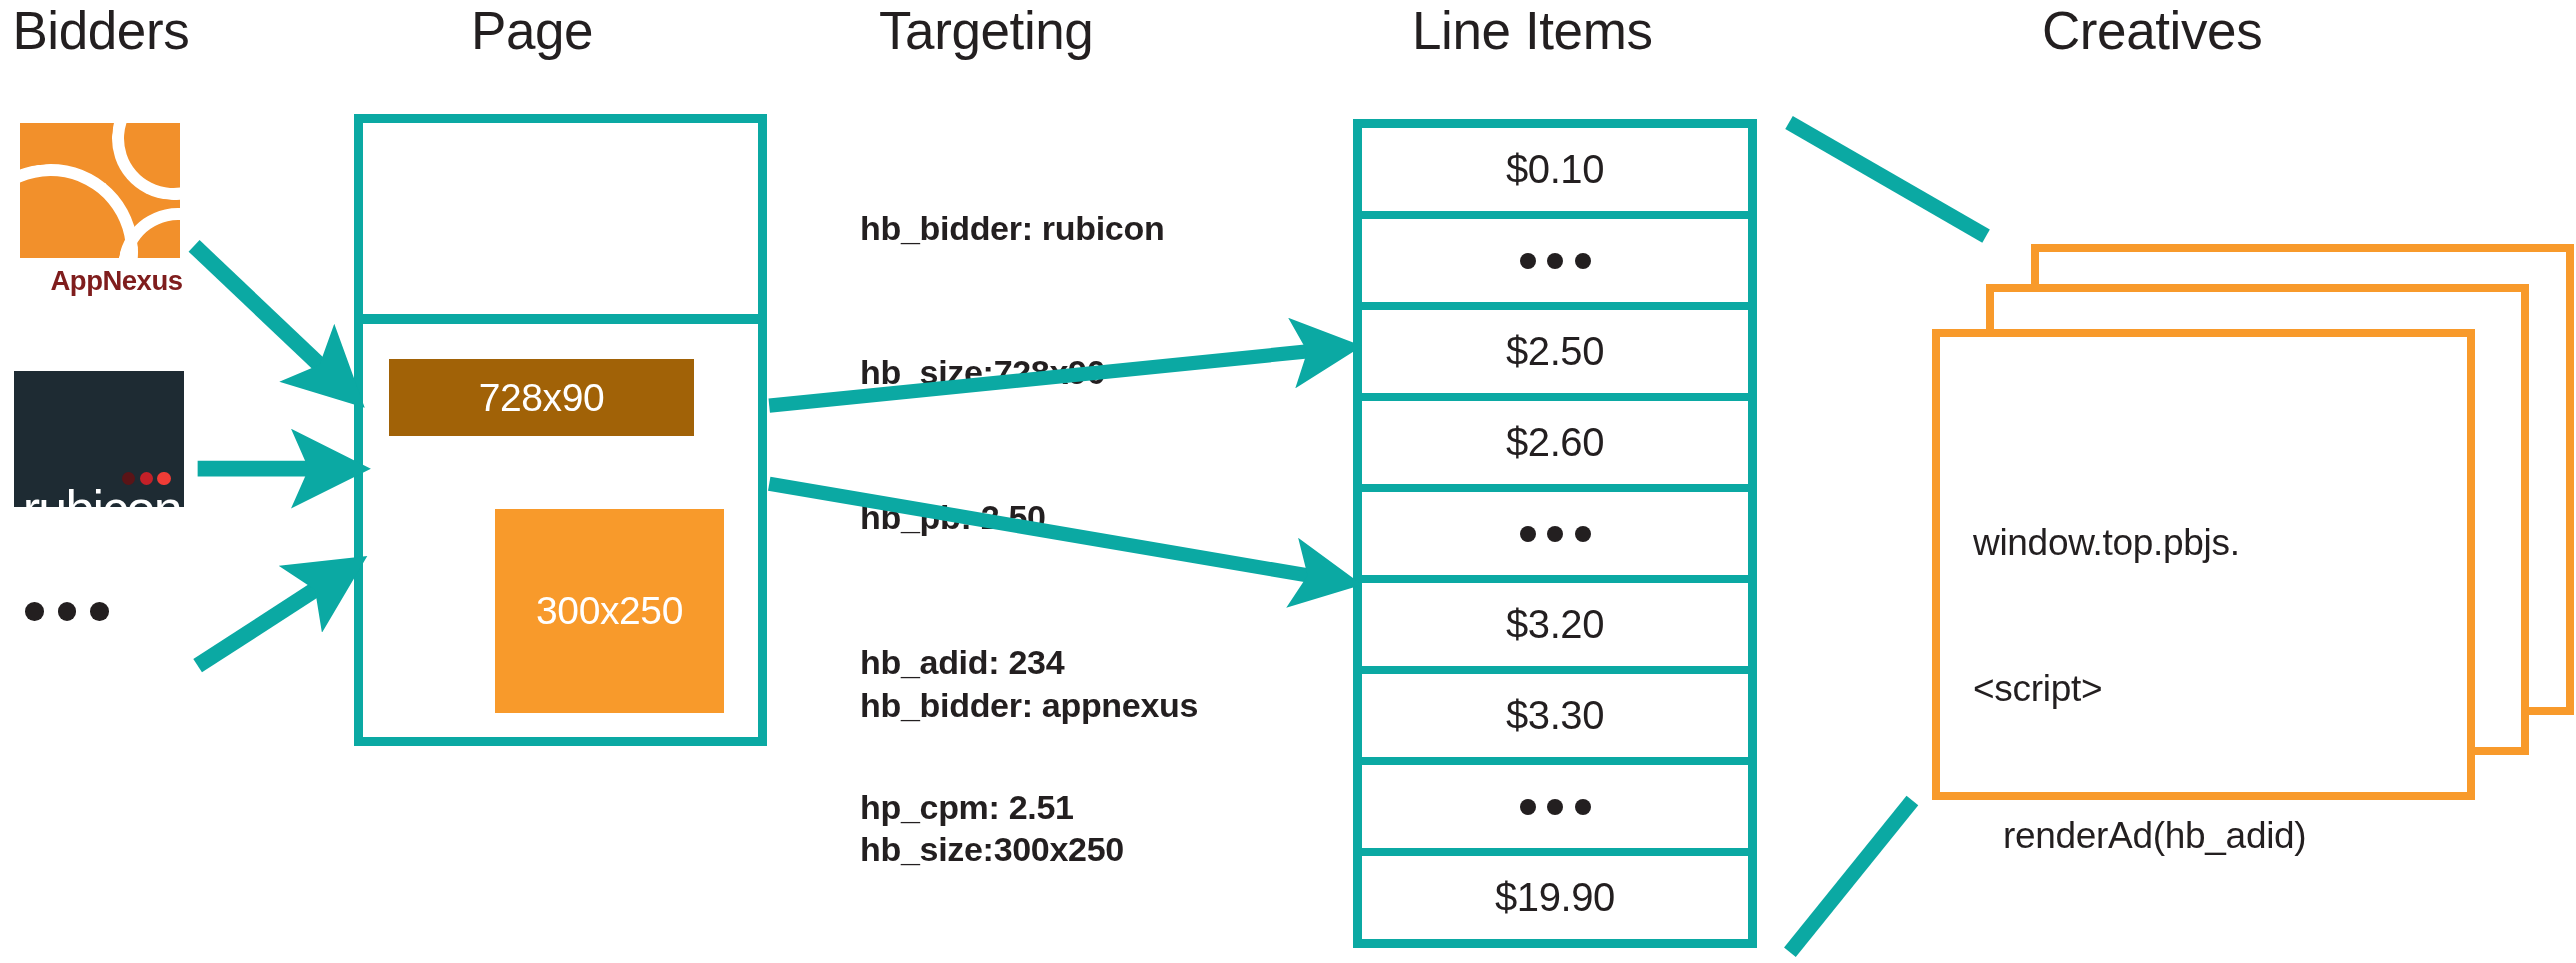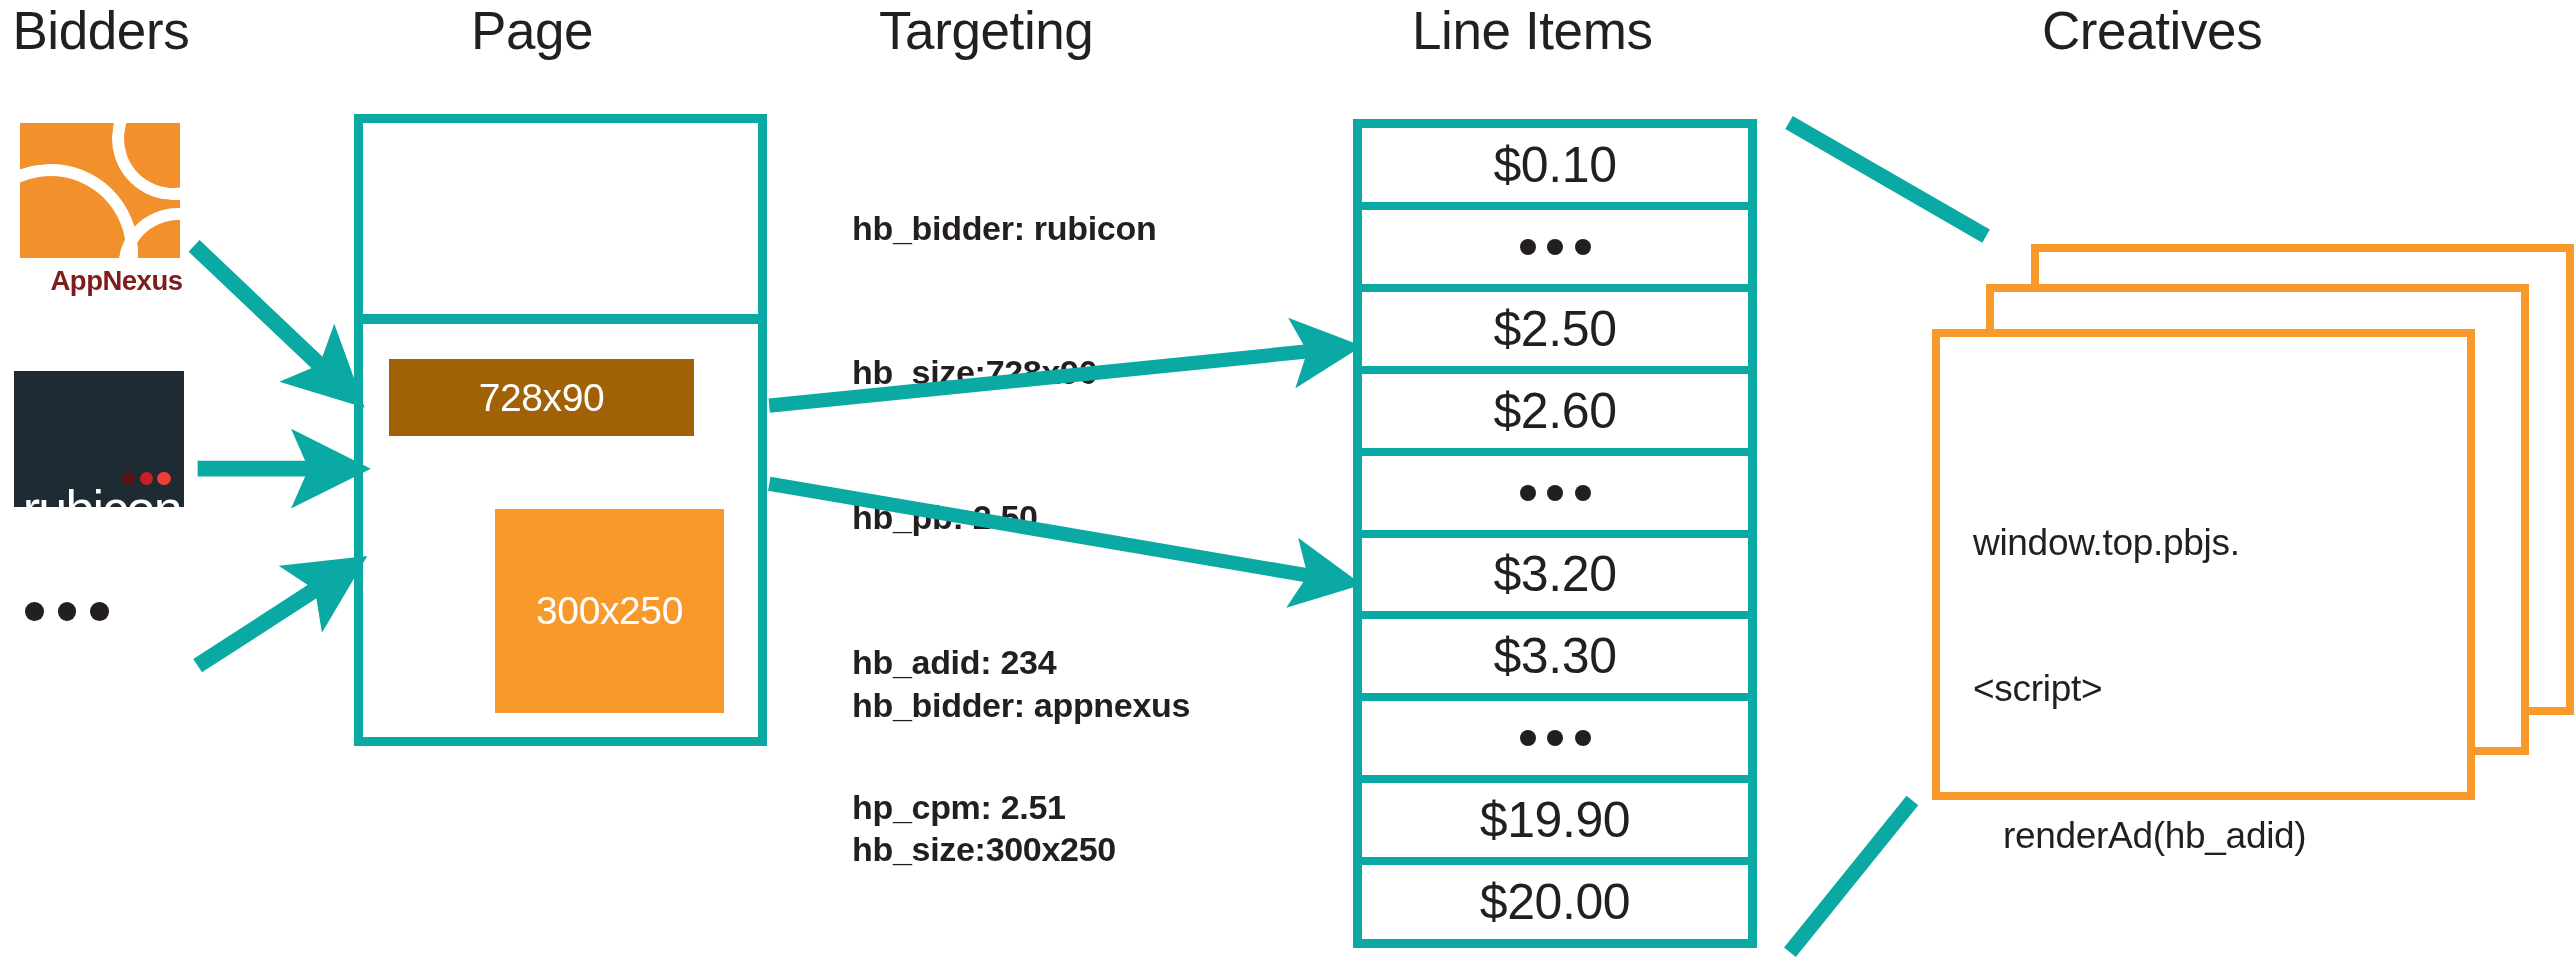--- a/index.html
+++ b/index.html
@@ -189,41 +189,41 @@
     position: absolute;
     font-size: 34px;
     font-weight: 700;
     line-height: 1.42;
     color: #231f20;
     white-space: pre;
     letter-spacing: -0.3px;
   }
   #targeting-1 { left: 852px; top: 107px; }
   #targeting-2 { left: 852px; top: 584px; }
-  .targeting-block div { white-space: pre; }
+  .targeting-block div { white-space: pre; margin-left: 8px; }
 
   
   #lineitems-table {
     position: absolute;
     left: 1353px; top: 119px;
     width: 404px; height: 829px;
     border: 9.8px solid #0ba9a3;
     box-sizing: border-box;
     background: #0ba9a3;
     display: flex;
     flex-direction: column;
     gap: 8px;
   }
   .li-row {
     flex: 1 1 0;
     background: #ffffff;
     display: flex;
     align-items: center;
     justify-content: center;
-    font-size: 50px;
+    font-size: 40px;
     font-weight: 300;
     color: #231f20;
     letter-spacing: -0.4px;
   }
   .li-row.ellipsis {
     font-size: 0;
     gap: 11.5px;
   }
   .li-row.ellipsis i {
     display: block;
@@ -331,21 +331,20 @@
         <i></i>
       </div>
     <div class="li-row">$3.20</div>
     <div class="li-row">$3.30</div>
     <div class="li-row ellipsis">
         <i></i>
         <i></i>
         <i></i>
       </div>
     <div class="li-row">$19.90</div>
-    <div class="li-row">$20.00</div>
   </div>
 
   <div class="creative-card" id="creative-back"></div>
   <div class="creative-card" id="creative-mid"></div>
   <div class="creative-card" id="creative-front"></div>
   <div id="creative-code">
     <div>window.top.pbjs.</div>
     <div>&lt;script&gt;</div>
     <div>   renderAd(hb_adid)</div>
     <div>&lt;/&gt;</div>

